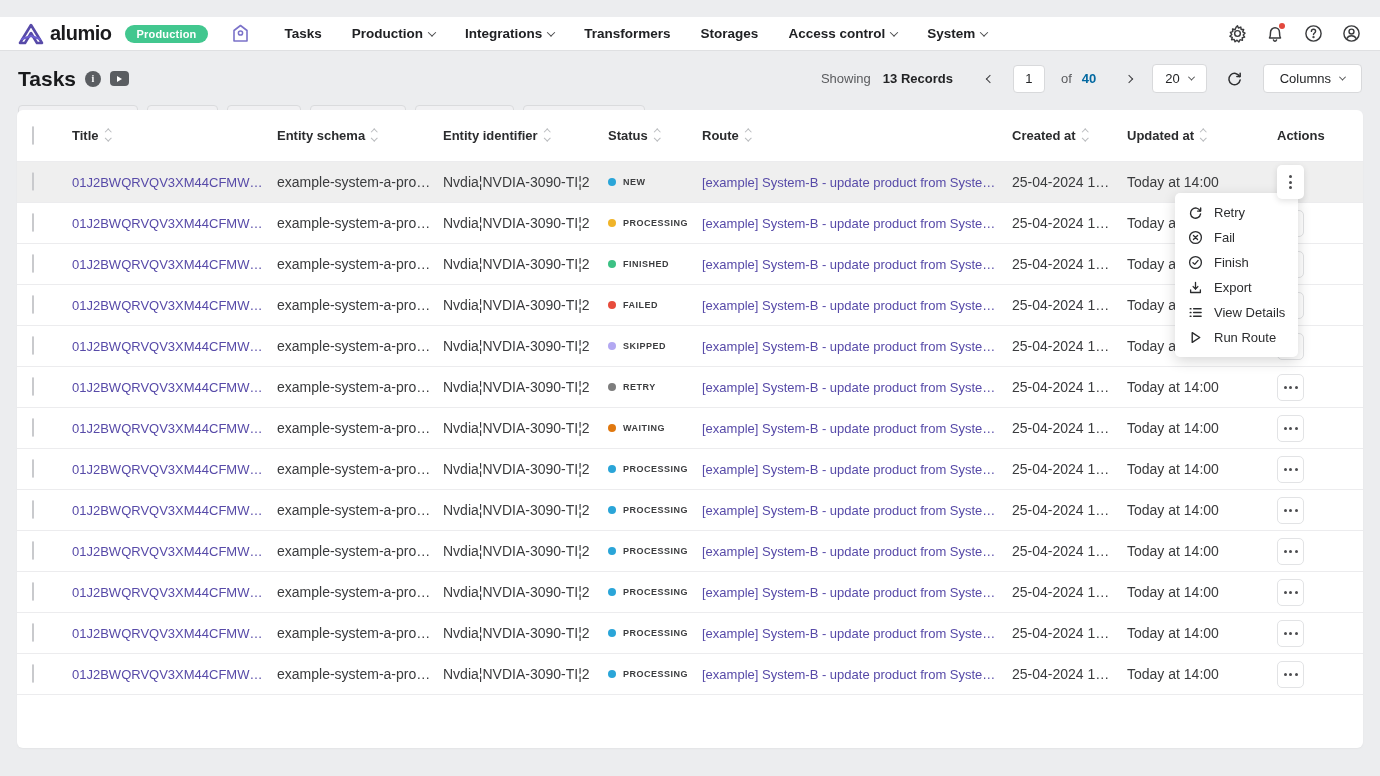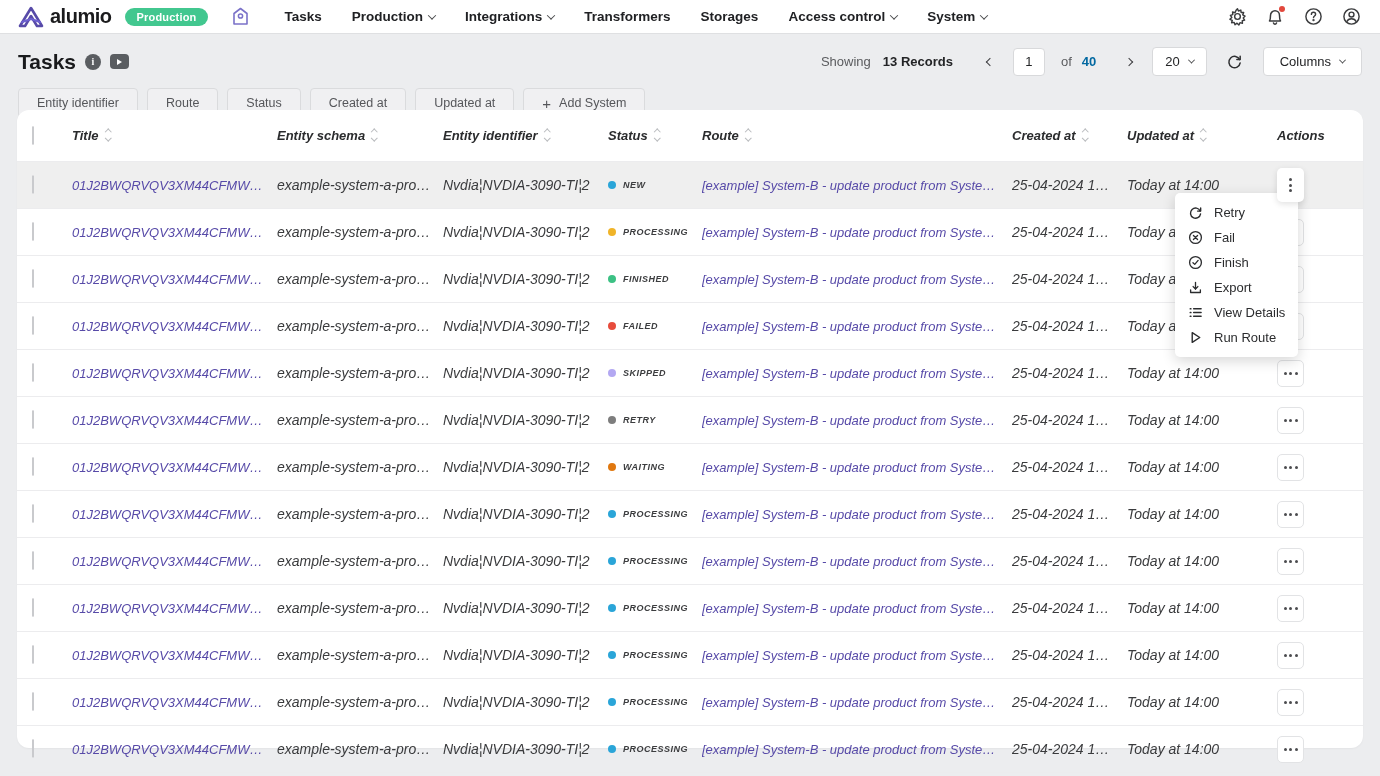--- a/index.html
+++ b/index.html
@@ -1,20 +1,20 @@
 <!DOCTYPE html>
 <html><head>
 <meta charset="utf-8">
 <style>
   * { margin:0; padding:0; box-sizing:border-box; }
   html,body { width:1380px; height:776px; overflow:hidden; }
   body { font-family:"Liberation Sans", sans-serif; background:#ecedef; color:#27282a; }
 
   
-  .navbar { display:flex; align-items:center; height:34px; background:#fff; border-bottom:1px solid #dfe0e2; padding:0 18px; gap:14px; }
+  .navbar { display:flex; align-items:center; height:34px; background:#fff; border-bottom:1px solid #dfe0e2; padding:0 18px; gap:14px;margin-top:17px; }
   .brand { display:flex; align-items:center; gap:6px; }
   .brand-text { font-size:20px; font-weight:700; letter-spacing:-0.5px; color:#1b1b1d; }
   .env-badge { background:#42c78f; color:#fff; font-size:11px; font-weight:700; padding:3px 11px; border-radius:10px; letter-spacing:.2px; }
   .home-btn { margin-left:8px; display:flex; align-items:center; }
   .nav-items { display:flex; align-items:center; gap:30px; margin-left:20px; flex:1; }
   .nav-item { display:flex; align-items:center; gap:6px; font-size:13.5px; font-weight:600; color:#202124; cursor:pointer; white-space:nowrap; }
   .nav-icons { display:flex; align-items:center; gap:16px; }
   .icon-btn { position:relative; width:22px; height:22px; display:flex; align-items:center; justify-content:center; color:#3a3b3d; }
   .bell-dot { position:absolute; top:0px; right:1px; width:6px; height:6px; border-radius:50%; background:#e2483d; }
 
@@ -42,28 +42,28 @@
   .select-btn .chev { width:5px; height:5px; color:#4a4b4d; }
   .refresh-btn { width:28px; height:28px; display:flex; align-items:center; justify-content:center; color:#2f3032; cursor:pointer; margin:0 4px; }
 
   
   .filter-bar { display:flex; align-items:center; gap:9px; padding:8px 18px 8px 18px; }
   .chip { height:30px; display:flex; align-items:center; padding:0 18px; background:#f0f0f2; border:1px solid #dadbdd; border-radius:4px; font-size:12.5px; color:#55565a; cursor:pointer; white-space:nowrap; }
   .chip.add { gap:8px; }
   .plus-glyph { font-size:15px; color:#55565a; line-height:1; }
 
   
-  .card { position:absolute; left:17px; right:17px; top:110px; height:638px; background:#fff; border-radius:12px; box-shadow:0 1px 2px rgba(0,0,0,.04);font-style:italic; }
+  .card { position:absolute; left:17px; right:17px; top:110px; height:638px; background:#fff; border-radius:6px; box-shadow:0 1px 2px rgba(0,0,0,.04); }
   .grid-row { display:grid; grid-template-columns:40px 205px 166px 165px 94px 1fr 115px 150px 60px; align-items:center; padding-left:15px; padding-right:26px; }
   .thead { height:52px; border-bottom:1px solid #ececee; }
   .th { display:flex; align-items:center; gap:7px; font-size:13px; font-weight:700; color:#2b2c2e; }
   .sort { display:flex; flex-direction:column; gap:3px; color:#b9bbbe; cursor:pointer; }
   .sort .chev { width:4.5px; height:4.5px; border-width:1.5px; }
   .checkbox { width:14px; height:14px; border:1px solid #c9cacd; border-radius:3px; background:#fff; cursor:pointer; }
-  .tr { height:47px; border-bottom:1px solid #ececee; }
+  .tr { height:41px; border-bottom:1px solid #ececee; }
   .tr.highlight { background:#efefef; }
   .cell-link { font-size:13px; color:#574aa8; cursor:pointer; white-space:nowrap; overflow:hidden; text-overflow:ellipsis; padding-right:10px; }
   .cell-text { font-size:14px; color:#3a3b3d; white-space:nowrap; overflow:hidden; text-overflow:ellipsis; padding-right:10px; }
   .status-wrap { display:flex; align-items:center; gap:7px; }
   .status-dot { width:8px; height:8px; border-radius:50%; flex:none; }
   .status-label { font-size:9px; font-weight:600; letter-spacing:.5px; color:#3c3d3f; text-transform:uppercase; }
   .actions-cell { display:flex; justify-content:flex-start; }
   .dots-btn { width:27px; height:27px; border:1px solid #e2e3e5; border-radius:5px; background:#fff; display:flex; align-items:center; justify-content:center; gap:2.5px; cursor:pointer; }
   .dots-btn .d { width:3px; height:3px; border-radius:50%; background:#4b4c4f; }
   .dots-btn.open { flex-direction:column; border-color:transparent; box-shadow:0 2px 6px rgba(0,0,0,.12); height:34px; position:relative; z-index:30; }

